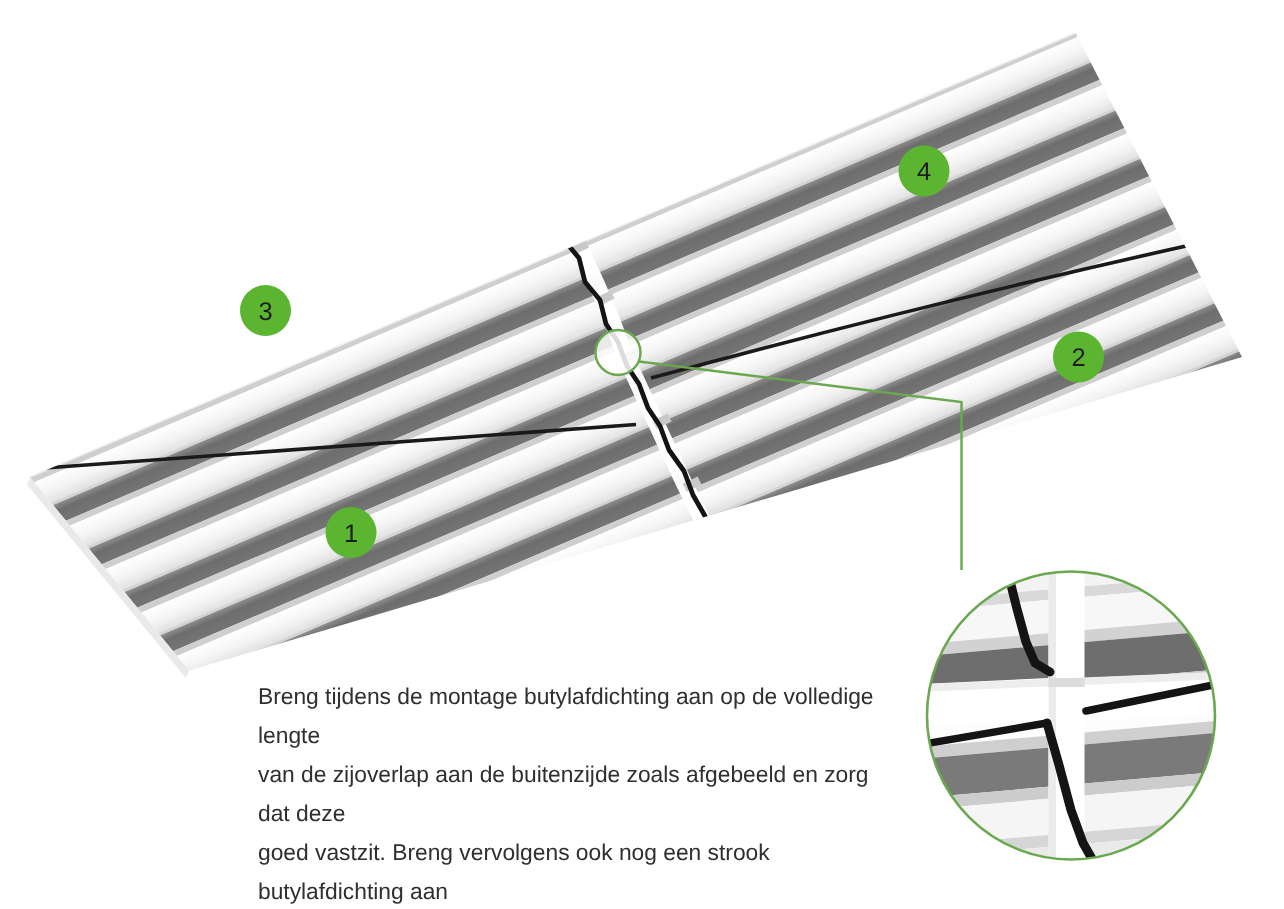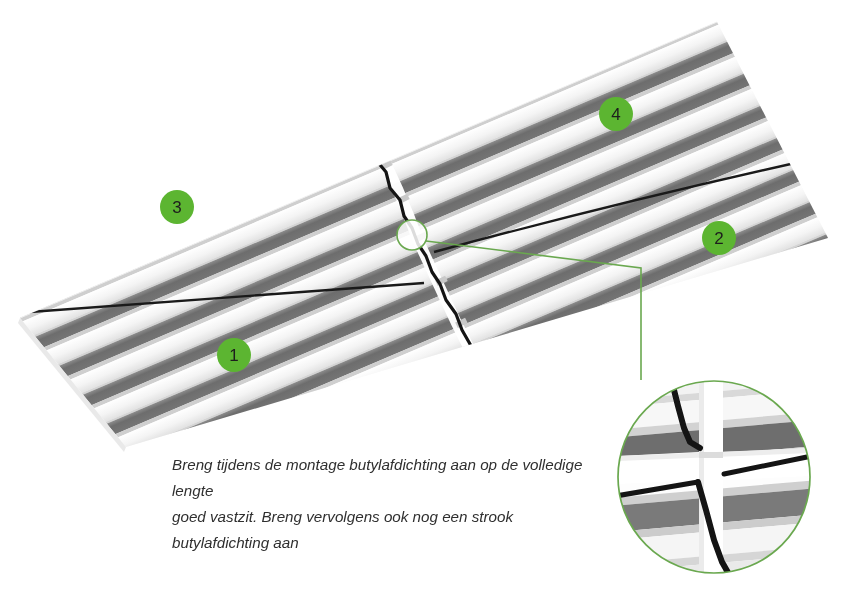--- a/index.html
+++ b/index.html
@@ -24,21 +24,21 @@
   .badge.b3{left:160px;top:190px;}
   .badge.b4{left:599px;top:97px;}
 
   
   #caption{
     position:absolute;left:172px;top:452px;width:432px;
     color:#2f2f2f;font-size:15.2px;line-height:26px;
     font-family:"Liberation Sans","DejaVu Sans",sans-serif;
     text-align:left;
   }
-  #caption p{margin:0;font-style:italic;}
+  #caption p{margin:0;}
 </style>
 </head>
 <body>
 
 <div id="stage">
 
   <svg class="layer" viewBox="0 0 856 606">
     <defs>
 
       <linearGradient id="ribDark" x1="0" y1="0" x2="0" y2="1">
@@ -206,17 +206,18 @@
   </div>
   <div class="badge b3">
     <span>3</span>
   </div>
   <div class="badge b4">
     <span>4</span>
   </div>
 
   <div id="caption">
     <p>Breng tijdens de montage butylafdichting aan op de volledige lengte</p>
+    <p>van de zijoverlap aan de buitenzijde zoals afgebeeld en zorg  dat deze</p>
     <p>goed vastzit. Breng vervolgens ook nog een strook butylafdichting aan</p>
 
   </div>
 
 </div>
 
 </body></html>

